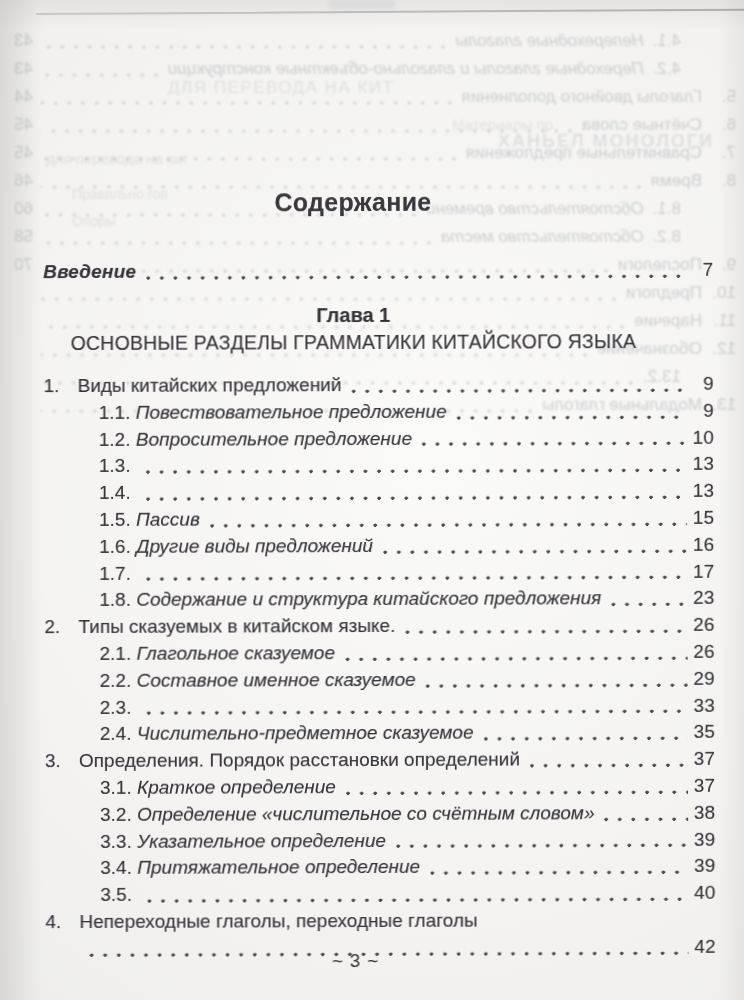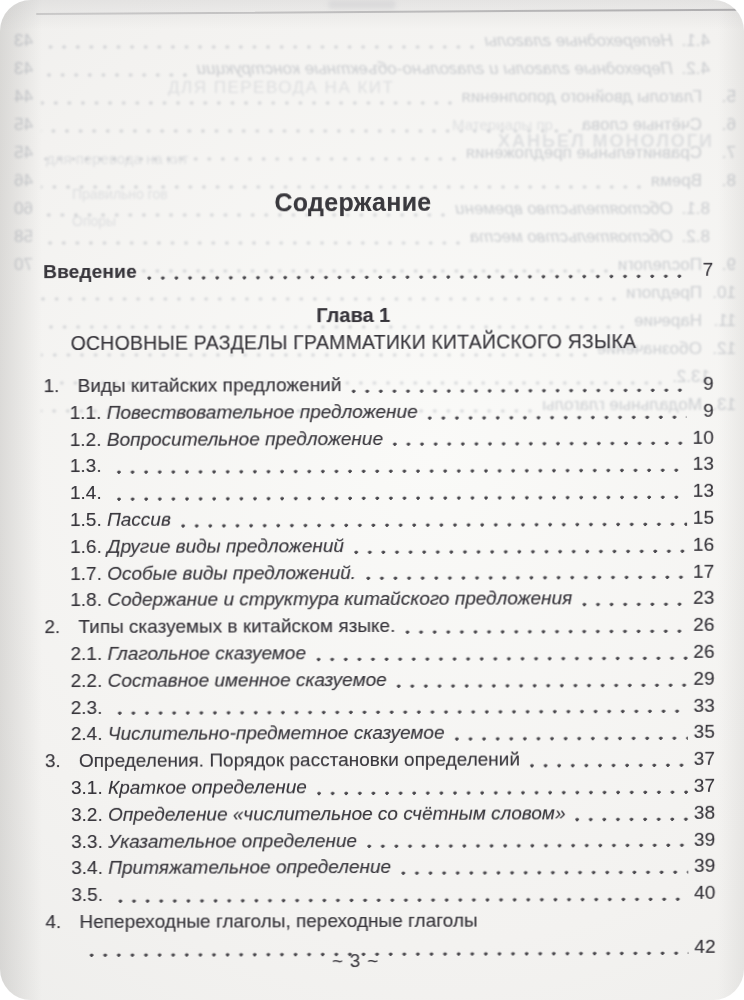--- a/index.html
+++ b/index.html
@@ -4,21 +4,21 @@
 <style>
   html,body{margin:0;padding:0;}
   body{width:744px;height:1000px;font-family:"Liberation Sans",sans-serif;overflow:hidden;}
 
   .page{position:relative;width:744px;height:1000px;overflow:hidden;
     background:
       linear-gradient(180deg, rgba(185,184,186,.25) 0px, rgba(185,184,186,0) 30px),
       linear-gradient(90deg, rgba(120,118,115,.20) 0px, rgba(120,118,115,0) 42px),
       linear-gradient(270deg, rgba(140,138,135,.12) 0px, rgba(140,138,135,0) 26px),
       radial-gradient(120% 90% at 58% 45%, #fafaf8 0%, #f3f2f0 55%, #eaeae8 100%);
-    color:#36343a;border-radius:31px;}
+    color:#36343a;}
 
   
   .top-blob{position:absolute;top:0;left:328px;width:68px;height:9px;border-radius:5px;
     background:#cfcfd2;opacity:.5;filter:blur(2px);}
 
   
   .rule{position:absolute;top:13px;left:36px;width:710px;height:2px;border-radius:1px;
     background:linear-gradient(90deg, rgba(150,149,151,.38), rgba(125,124,128,.55));
     transform:rotate(-0.35deg);transform-origin:left center;}
 
@@ -44,30 +44,30 @@
   .title{position:absolute;top:188px;left:0;right:36px;text-align:center;margin:0;
     font-size:25px;font-weight:700;letter-spacing:.3px;color:#39383d;}
 
   .row{display:flex;align-items:baseline;white-space:nowrap;height:26.8px;line-height:26.8px;}
   .leader{flex:1 1 auto;align-self:flex-end;height:7px;margin:0 5px 4px 10px;
     background-image:radial-gradient(circle at 2px 3.2px, rgba(48,46,52,.88) 1.45px, rgba(48,46,52,0) 1.9px);
     background-size:13.6px 7px;background-repeat:repeat-x;}
   .pagenum{flex:0 0 auto;min-width:22px;text-align:right;}
 
   .intro-row{position:absolute;top:258px;left:44px;right:30px;font-size:19px;}
-  .intro-label{font-weight:700;letter-spacing:.2px;}
+  .intro-label{font-weight:700;font-style:italic;letter-spacing:.2px;}
 
   .chapter{position:absolute;top:304px;left:0;right:36px;text-align:center;
     font-size:20px;font-weight:700;}
   .chapter-sub{position:absolute;top:331px;left:0;right:36px;text-align:center;
     font-size:19.5px;letter-spacing:.2px;}
 
   .toc{position:absolute;top:372px;left:44px;right:30px;display:flex;flex-direction:column;font-size:19px;}
   .num{flex:0 0 34px;font-style:normal;}
-  .lvl2 .num{flex:0 0 37px;margin-left:26px;}
+  .lvl2 .num{flex:0 0 37px;margin-left:55px;}
   .lvl2 .t{font-style:italic;}
   .row2 .spacer{flex:0 0 34px;}
 
   .footer{position:absolute;top:950px;left:0;right:36px;text-align:center;
     font-size:18.5px;letter-spacing:1px;color:#3d3b41;}
 </style>
 </head>
 <body>
 
 <div class="page">
@@ -239,21 +239,20 @@
 
   <div class="row lvl2">
     <span class="num">1.6.</span>
     <span class="t">Другие виды предложений</span>
     <span class="leader"></span>
     <span class="pagenum">16</span>
   </div>
 
   <div class="row lvl2">
     <span class="num">1.7.</span>
-    <span class="t">Особые виды предложений.</span>
     <span class="leader"></span>
     <span class="pagenum">17</span>
   </div>
 
   <div class="row lvl2">
     <span class="num">1.8.</span>
     <span class="t">Содержание и структура китайского предложения</span>
     <span class="leader"></span>
     <span class="pagenum">23</span>
   </div>

